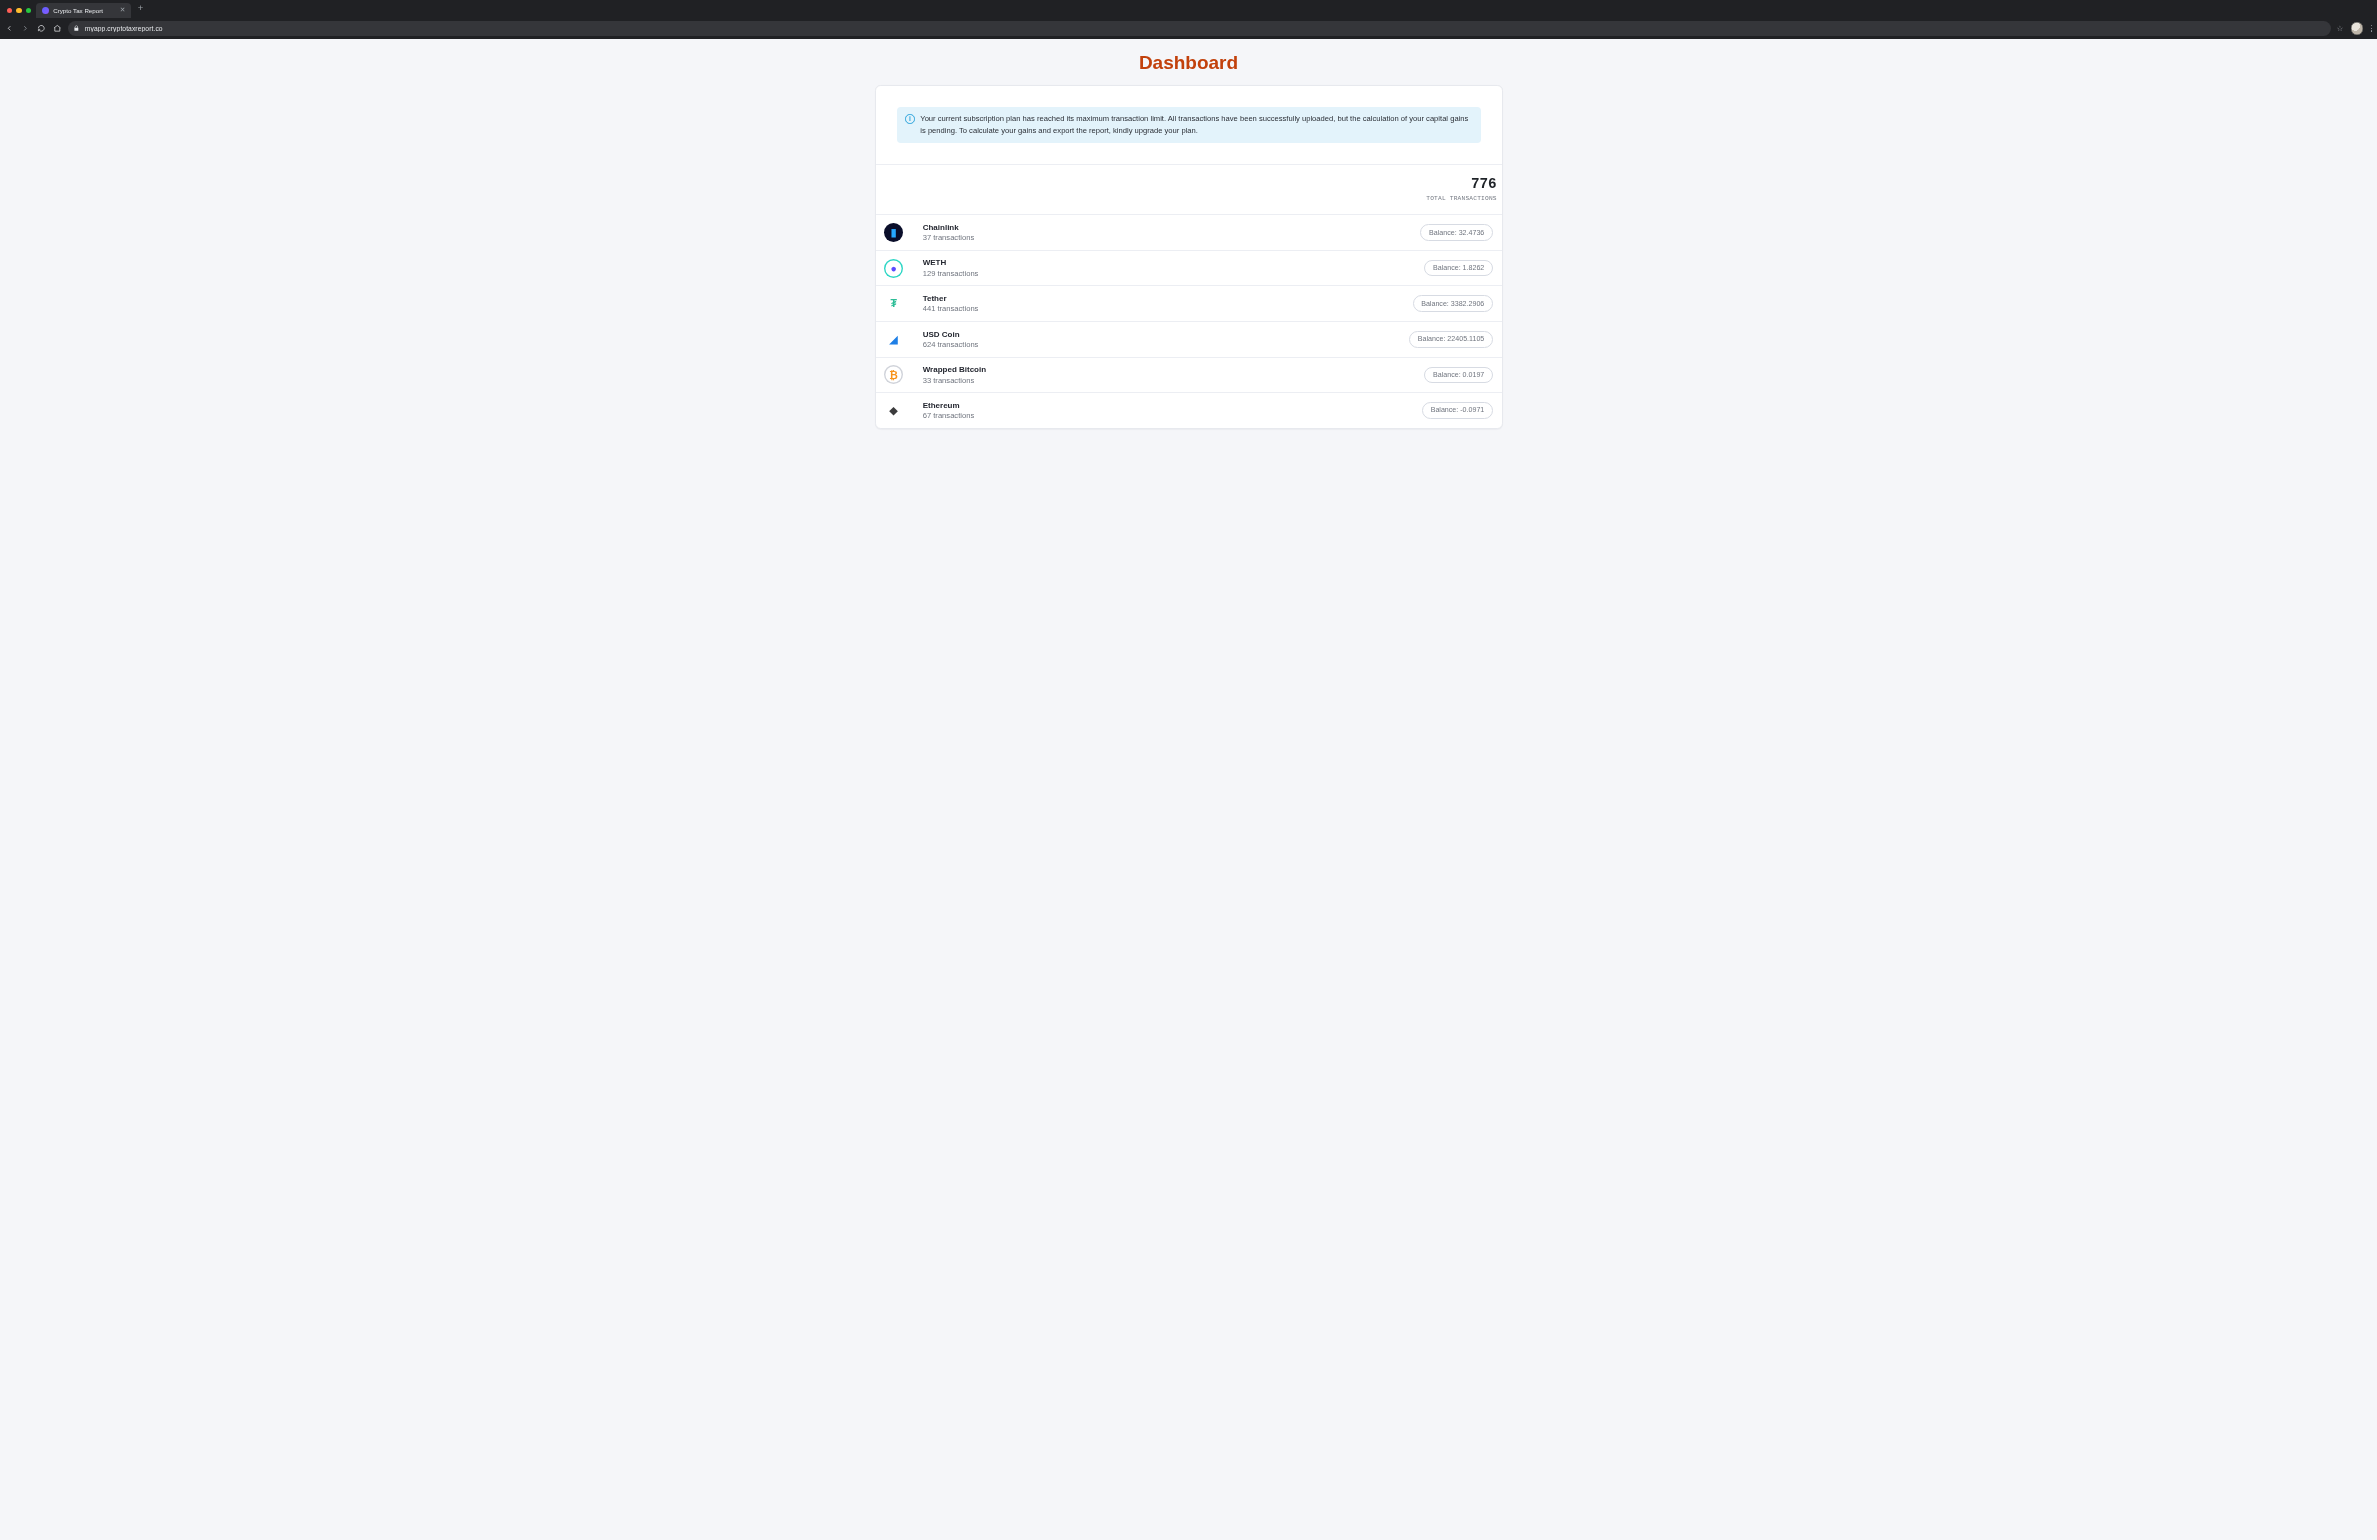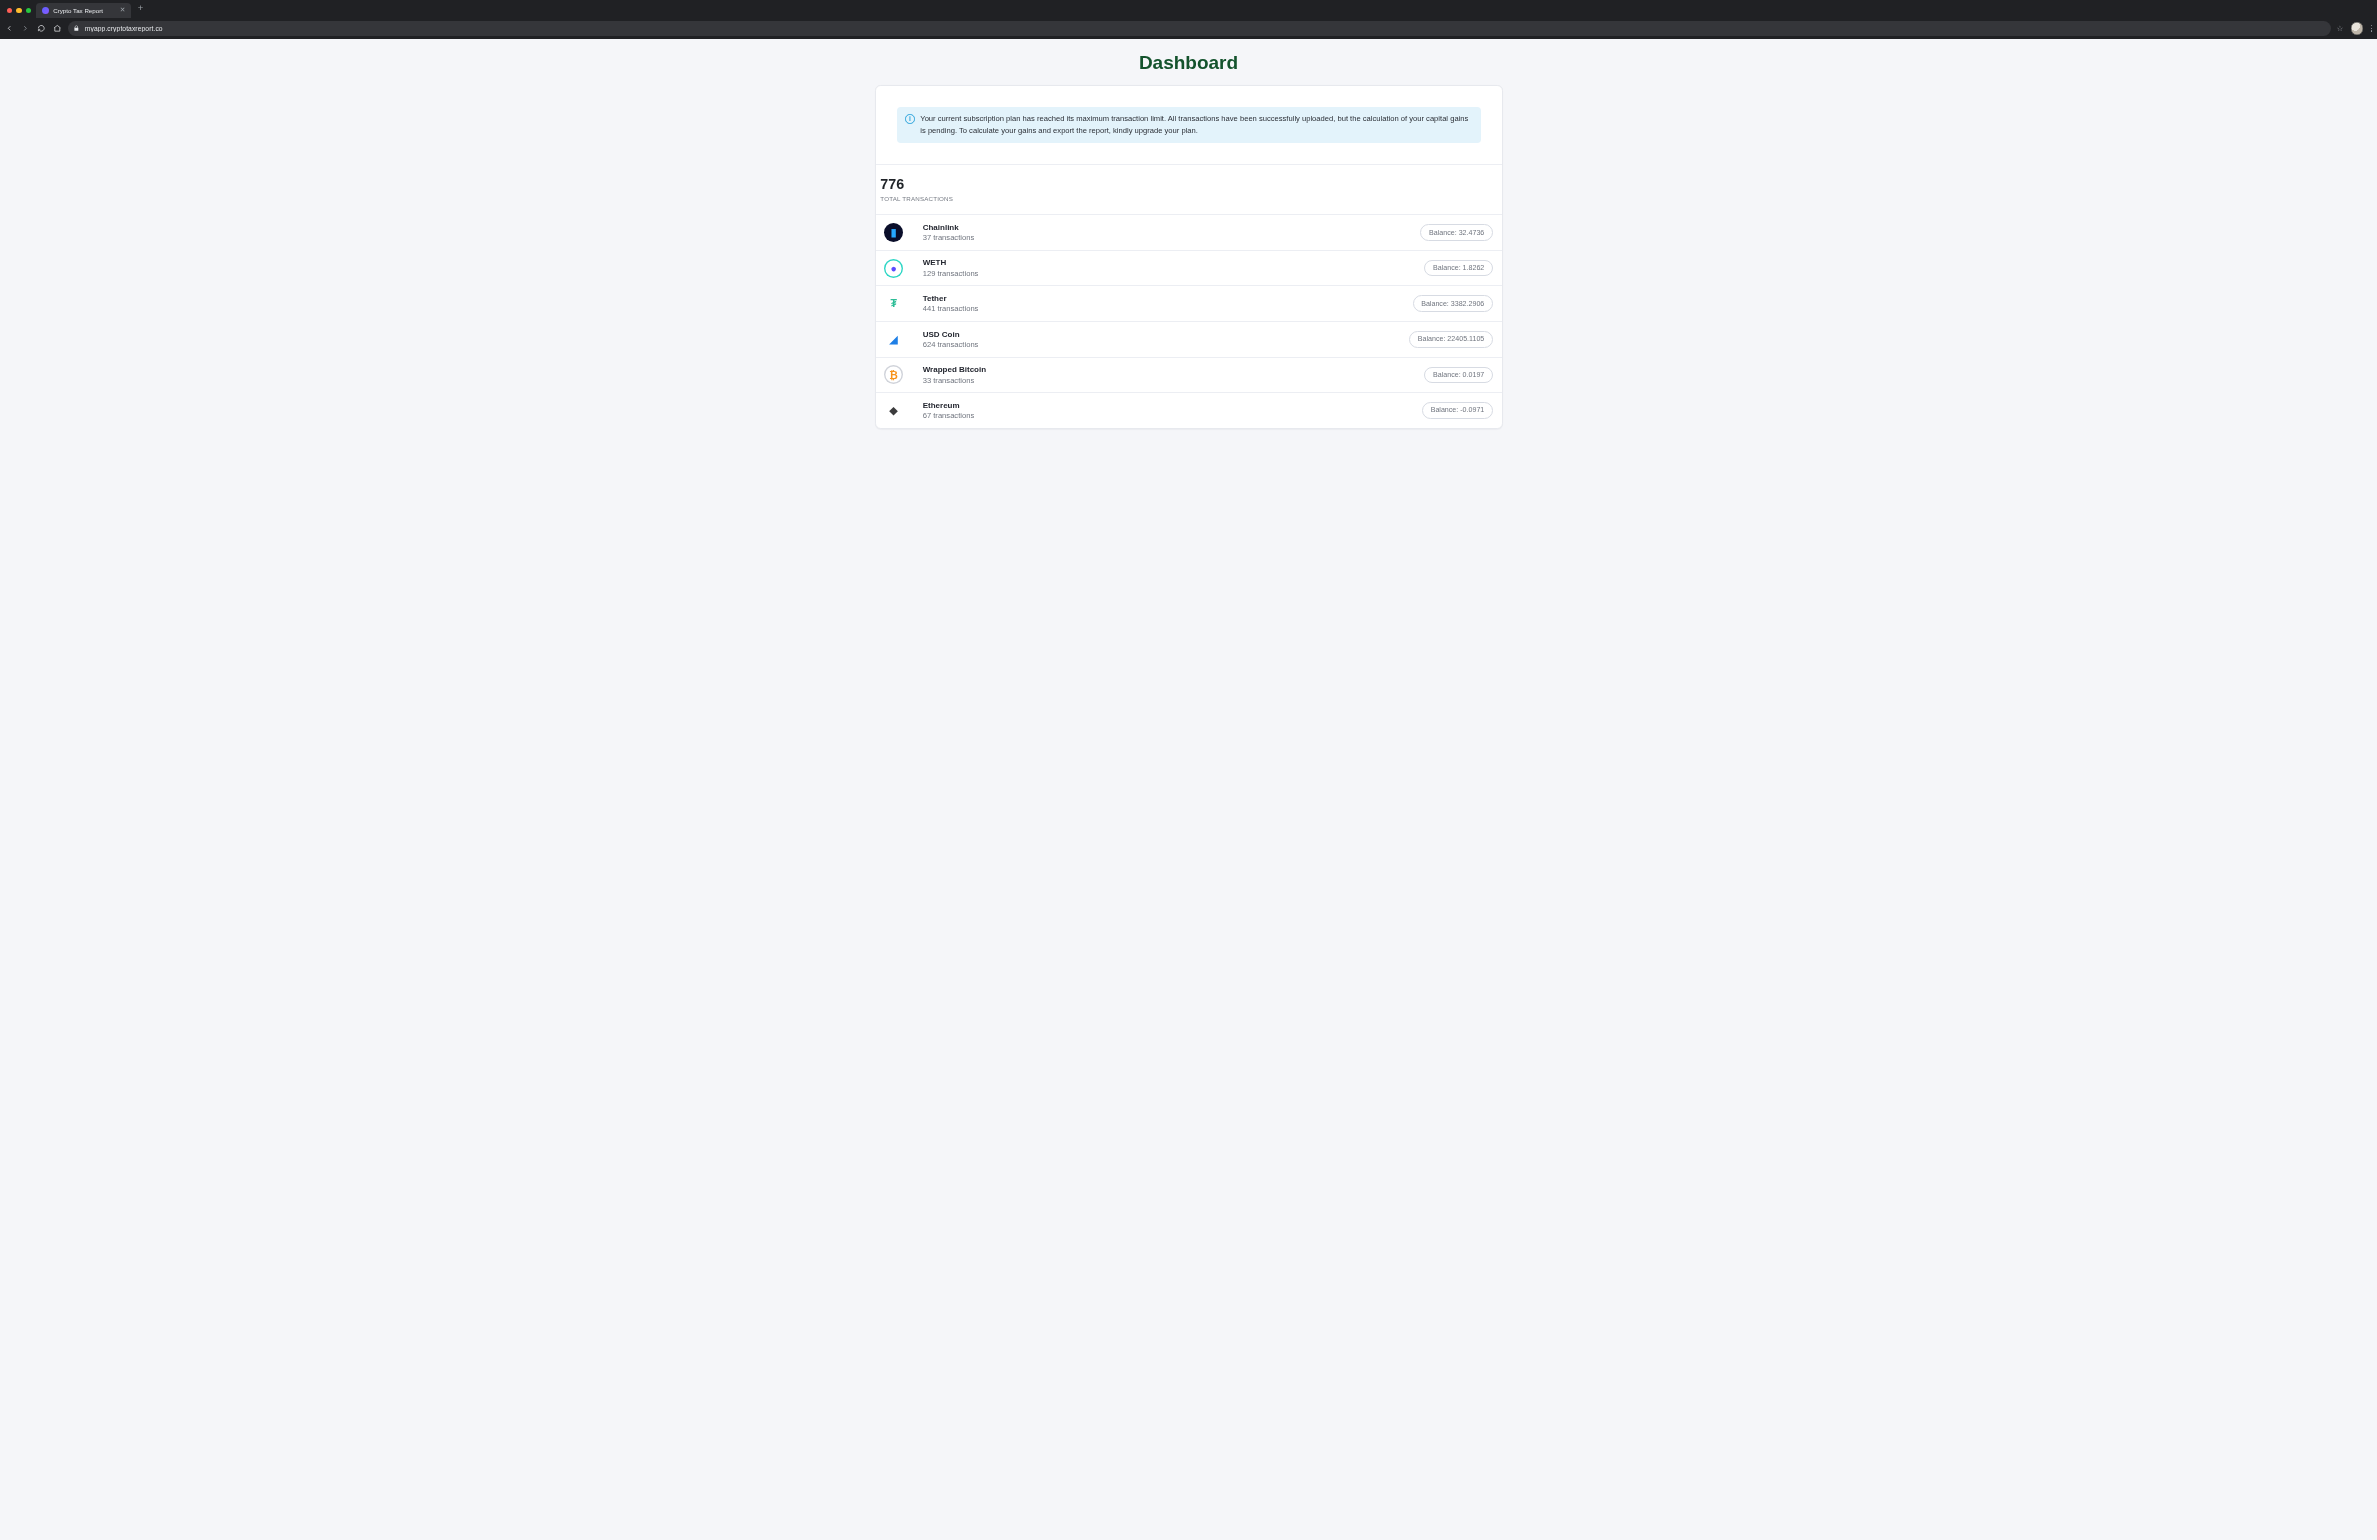--- a/index.html
+++ b/index.html
@@ -27,30 +27,30 @@
     .url { color:#e8eaed; font-size:6.7px; letter-spacing:0.1px; white-space:nowrap; overflow:hidden; }
     .star { color:#9aa0a6; font-size:7.6px; }
     .avatar { width:12.4px; height:12.4px; border-radius:50%;
               background: radial-gradient(circle at 35% 30%, #e9e4dc 0 40%, #bfb6a9 41% 100%);
               box-shadow:0 0 0 0.5px #444 inset; }
     .kebab { display:flex; flex-direction:column; gap:1.4px; }
     .kebab span { width:1.4px; height:1.4px; background:#9aa0a6; border-radius:50%; }
 
     
     .page-wrap { background:#f5f6f9; }
-    .page-title { color:#14532d; font-weight:600; font-size:19px; text-align:center; padding:13.3px 0 10.5px; }
+    .page-title { color:#c2410c; font-weight:600; font-size:19px; text-align:center; padding:13.3px 0 10.5px; }
     .card { max-width:628px; margin:0 auto 19px; background:#fff; border:0.5px solid #e7e9ee; border-radius:5.7px;
             overflow:hidden; box-shadow:0 0.5px 1px rgba(16,24,40,.04); }
     .alert { margin:21px; background:#e3f3fb; border-radius:3.8px; padding:6.7px 8.6px; display:flex; gap:5.7px;
              color:#2b2f36; font-size:7.6px; line-height:1.55; }
     .alert-icon { flex:none; width:9.5px; height:9.5px; border:1px solid #2aa3dc; border-radius:50%;
                   display:flex; align-items:center; justify-content:center; color:#2aa3dc; font-weight:700;
                   font-size:6.7px; margin-top:1px; }
     .stats { display:flex; border-top:0.5px solid #eceef3; }
-    .stat { flex:1; text-align:left; padding:10.5px 4.8px 12.4px; position:relative; }
+    .stat { flex:1; text-align:right; padding:10.5px 4.8px 12.4px; position:relative;font-family:Liberation Mono, monospace; }
     .stat+.stat { border-left:0.5px solid #eceef3; }
     .stat-num { font-size:14.3px; font-weight:600; color:#1f2328; }
     .stat-label { margin-top:2.9px; font-size:6.2px; letter-spacing:0.2px; color:#767b84; }
     .list-row { display:flex; align-items:center; gap:8.6px; padding:7.6px 8.6px; border-top:0.5px solid #eceef3; }
     .coin { width:19px; height:19px; border-radius:50%; flex:none; display:flex; align-items:center; justify-content:center; }
     .row-main { flex:1; min-width:0;margin-left:11px; }
     .coin-name { font-weight:600; color:#242730; font-size:8px; }
     .coin-sub  { color:#70757f; font-size:7.6px; margin-top:1.4px; }
     .balance-pill { border:0.5px solid #d7dbe3; color:#70757f; border-radius:8.6px; padding:3.3px 7.6px; font-size:7.1px; white-space:nowrap; }
 

